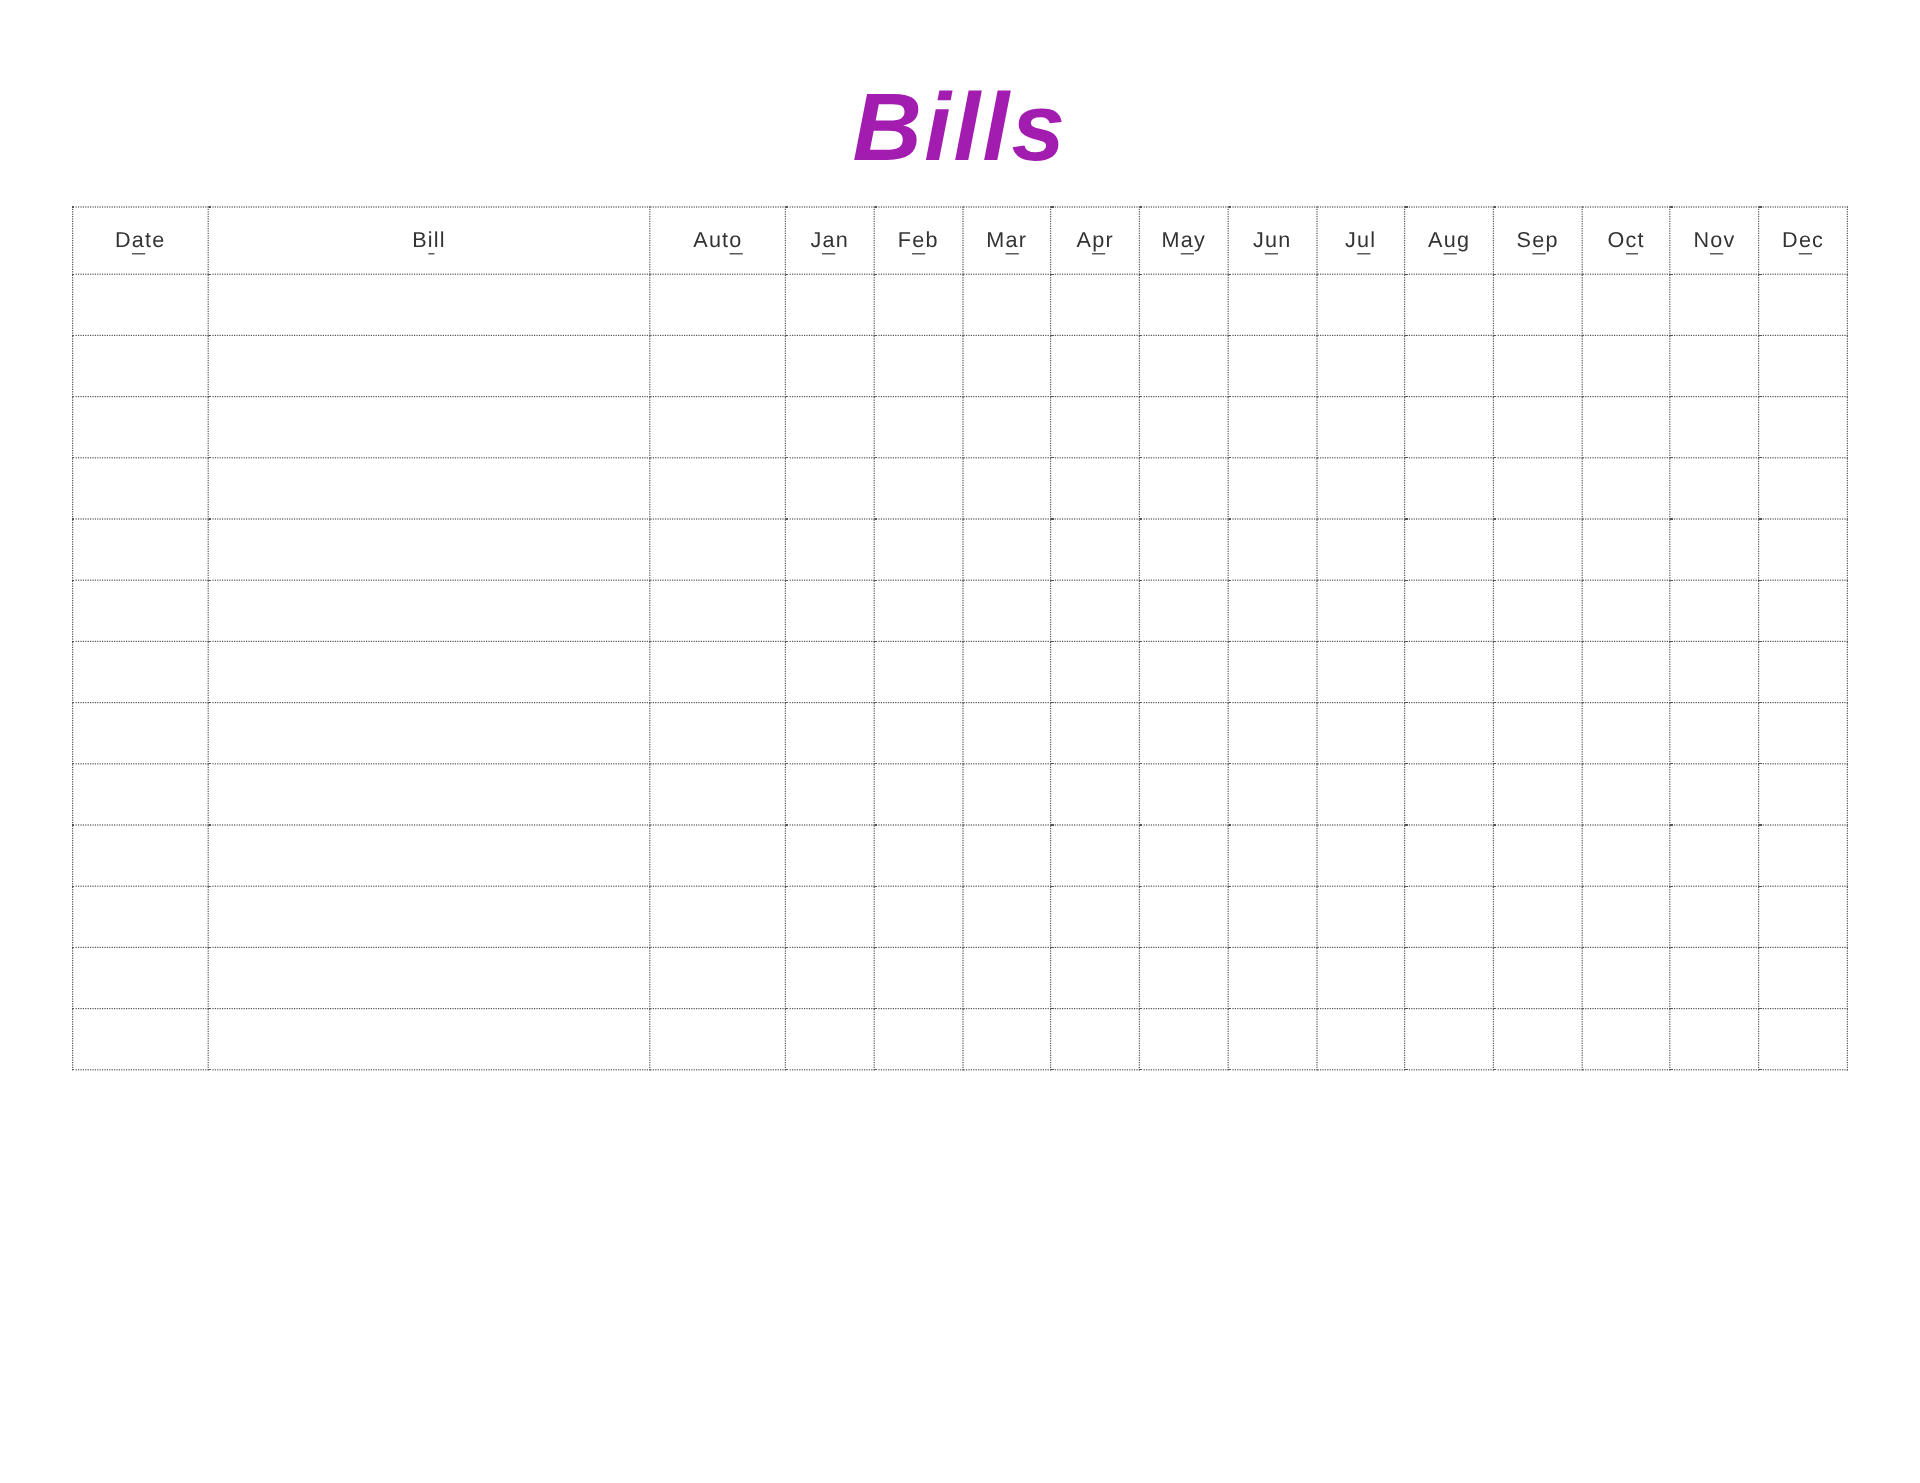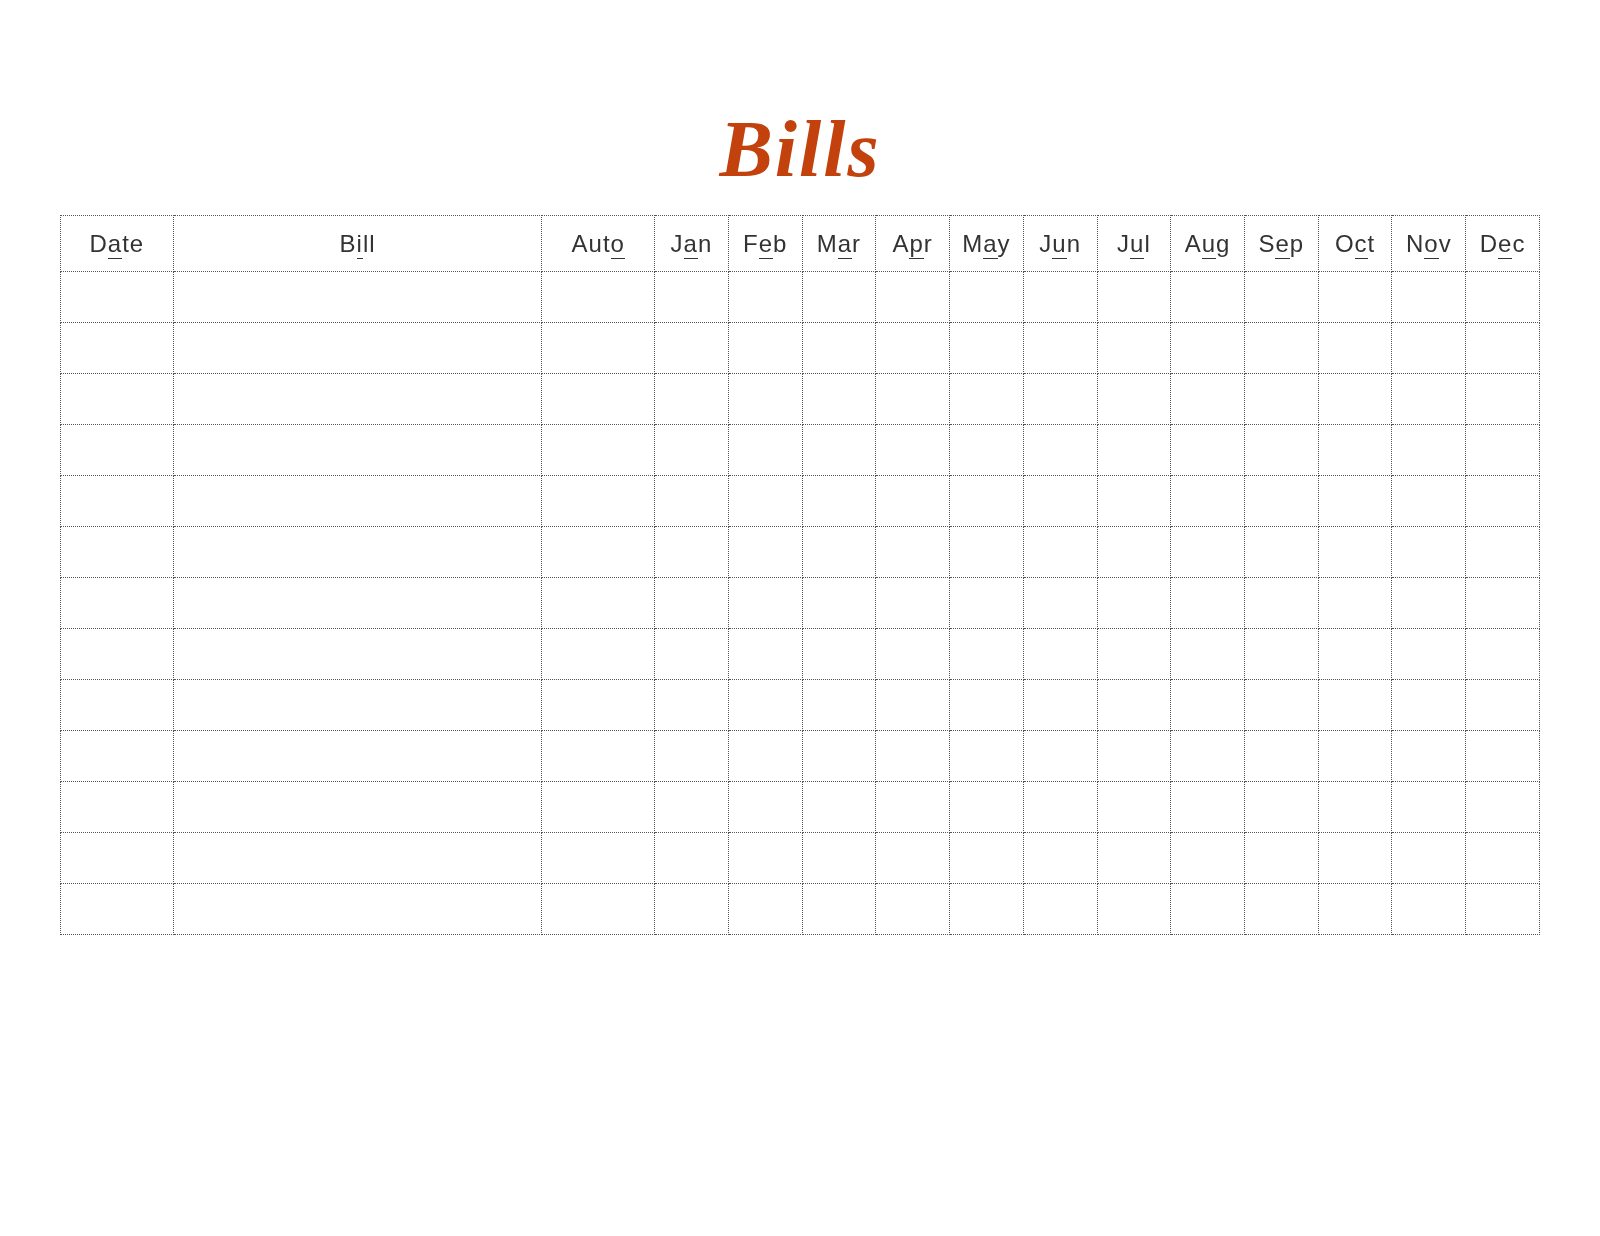--- a/index.html
+++ b/index.html
@@ -8,40 +8,39 @@
       height: 1236px;
       background: #ffffff;
       padding: 60px 60px 40px 60px;
       font-family: "Helvetica Neue", Arial, sans-serif;
     }
     .title {
       text-align: center;
       font-size: 80px;
       font-style: italic;
       font-weight: bold;
-      font-family: Liberation Serif, serif;
-      color: #c2410c;
+      font-family: Liberation Sans, sans-serif;
+      color: #a21caf;
       margin-bottom: 20px;
       letter-spacing: 2px;
-      margin-top: 44px;
     }
     table {
       width: 100%;
       border-collapse: collapse;
       table-layout: fixed;
     }
     th, td {
       border: 1.5px dotted #555;
       height: 51px;
       text-align: center;
       vertical-align: middle;
     }
     th {
       font-weight: 300;
-      font-size: 24px;
+      font-size: 18px;
       color: #333;
       letter-spacing: 1px;
       font-family: "Helvetica Neue Light", "Arial Narrow", sans-serif;
       height: 56px;
     }
     .u {
       border-bottom: 1px solid #333;
       display: inline;
       padding-bottom: 1px;
     }

